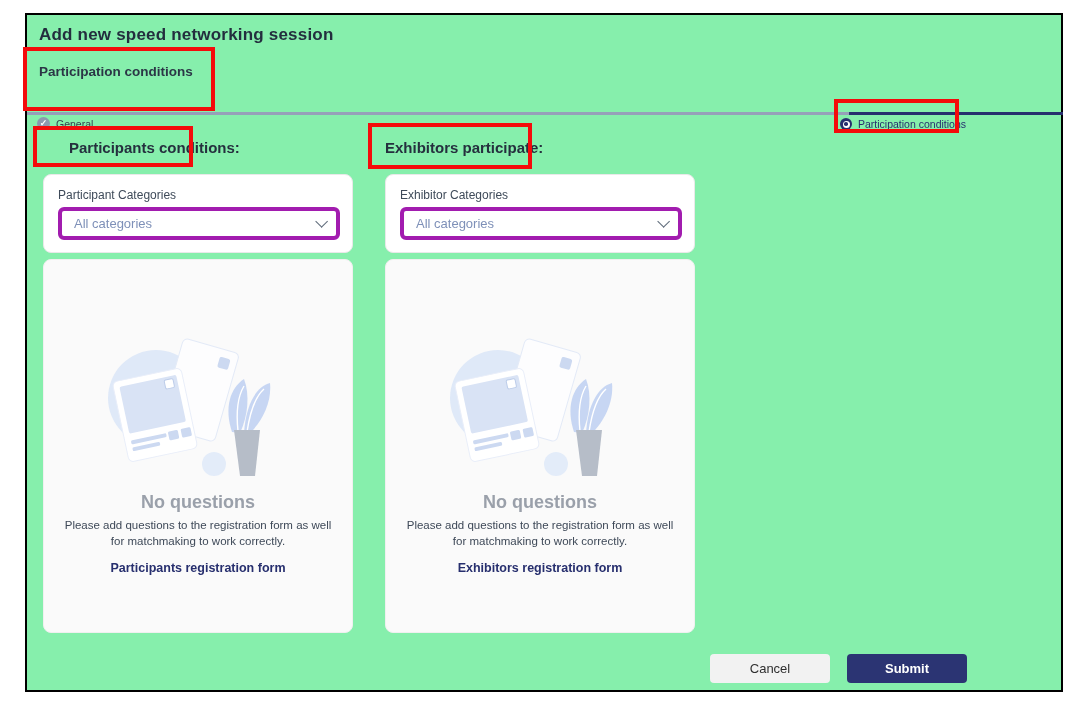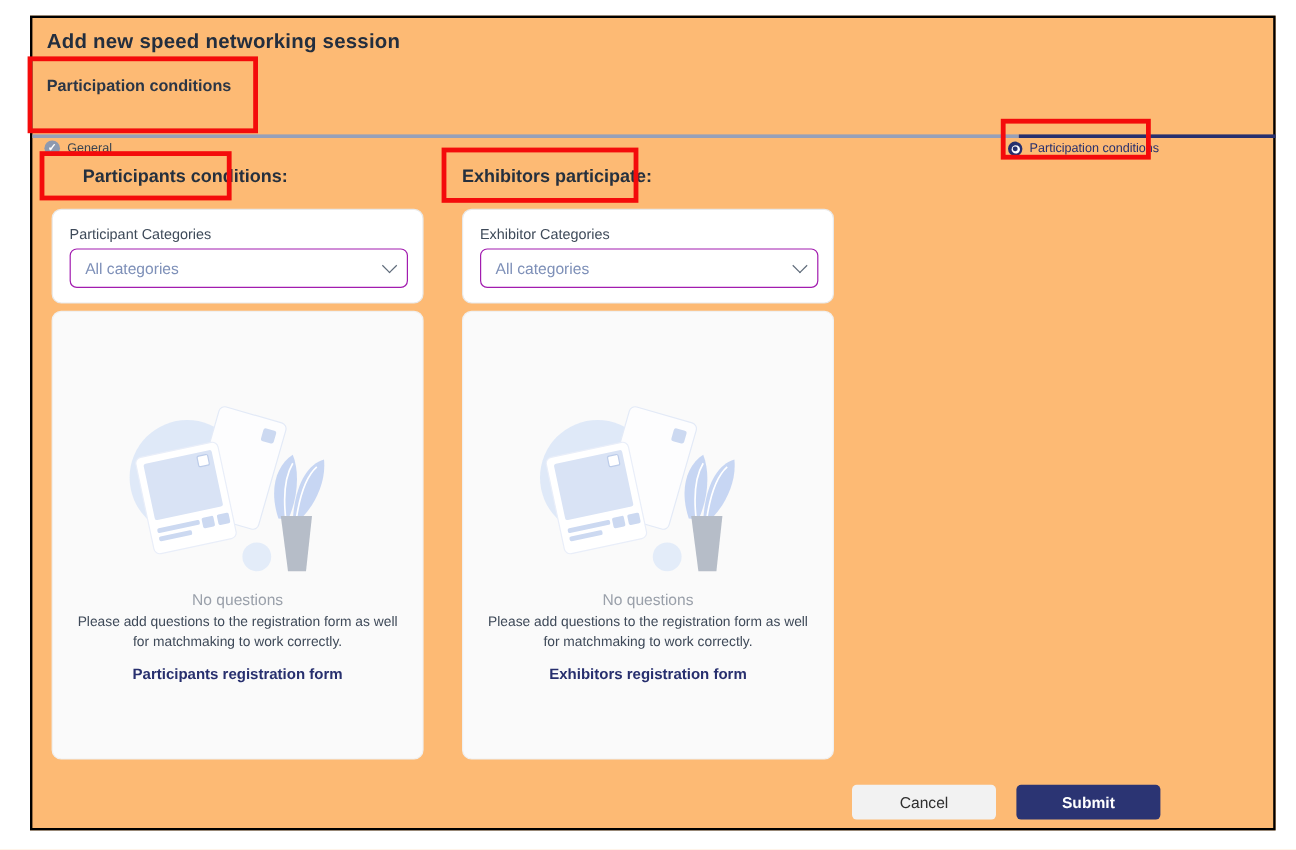--- a/index.html
+++ b/index.html
@@ -1,21 +1,21 @@
 <!DOCTYPE html>
 <html><head>
 <meta charset="utf-8">
 <style>
   * { box-sizing: border-box; margin: 0; padding: 0; }
   html, body { width: 1080px; height: 708px; background: #ffffff; }
   body { font-family: "Liberation Sans", sans-serif; position: relative; overflow: hidden; }
 
   .frame {
     position: absolute; left: 25px; top: 13px; width: 1038px; height: 679px;
-    border: 2px solid #000000; background: #fdba74; padding-left: 14px;
+    border: 2px solid #000000; background: #86efac; padding-left: 14px;
   }
 
   .page-title {
     position: absolute; left: 12px; top: 10px;
     font-size: 17px; font-weight: bold; color: #232e3e; letter-spacing: .2px;
   }
   .section-title {
     position: absolute; left: 12px; top: 49px;
     font-size: 13.5px; font-weight: bold; color: #2b3646;
   }
@@ -53,38 +53,38 @@
 
   .cat-card {
     position: absolute; top: 159px; width: 310px; height: 79px;
     background: #ffffff; border: 1px solid #e9e9e9; border-radius: 8px;
   }
   .cat-card.p { left: 16px; }
   .cat-card.e { left: 358px; }
   .cat-label { position: absolute; left: 14px; top: 13px; font-size: 12px; color: #3e4a59; }
   .select-box {
     position: absolute; left: 14px; top: 32px; width: 282px; height: 33px;
-    border: 1px solid #a21caf; border-radius: 6px; background: #ffffff;
+    border: 4px solid #a21caf; border-radius: 6px; background: #ffffff;
     display: flex; align-items: center; padding: 0 12px; cursor: pointer;
   }
   .select-value { font-size: 13px; color: #7e90b8; flex: 1; }
   .chevron {
     width: 9px; height: 9px; border-right: 1.6px solid #5f6b7a; border-bottom: 1.6px solid #5f6b7a;
     transform: rotate(45deg) translateY(-3px); flex: 0 0 auto;
   }
 
   .empty-card {
     position: absolute; top: 244px; width: 310px; height: 374px;
     background: #fafafa; border: 1px solid #f0f0f0; border-radius: 8px;
     display: flex; flex-direction: column; align-items: center; text-align: center;
   }
   .empty-card.p { left: 16px; }
   .empty-card.e { left: 358px; }
   .illustration { margin-top: 76px; width: 200px; height: 148px; }
-  .empty-title { margin-top: 8px; font-size: 13px; font-weight: normal; color: #9aa0aa; }
+  .empty-title { margin-top: 8px; font-size: 18px; font-weight: bold; color: #9aa0aa; }
   .empty-msg { margin-top: 4px; width: 272px; font-size: 11.5px; line-height: 1.4; color: #3e4958; }
   .empty-link { margin-top: 12px; font-size: 12.5px; font-weight: bold; color: #272f6e; cursor: pointer; }
 
   
   .btn {
     position: absolute; top: 639px; width: 120px; height: 29px; border: none; border-radius: 4px;
     font-family: "Liberation Sans", sans-serif; font-size: 13px; cursor: pointer;
   }
   .btn-cancel { left: 683px; background: #f2f2f2; color: #2f2f2f; }
   .btn-submit { left: 820px; background: #2b3473; color: #ffffff; font-weight: bold; }

